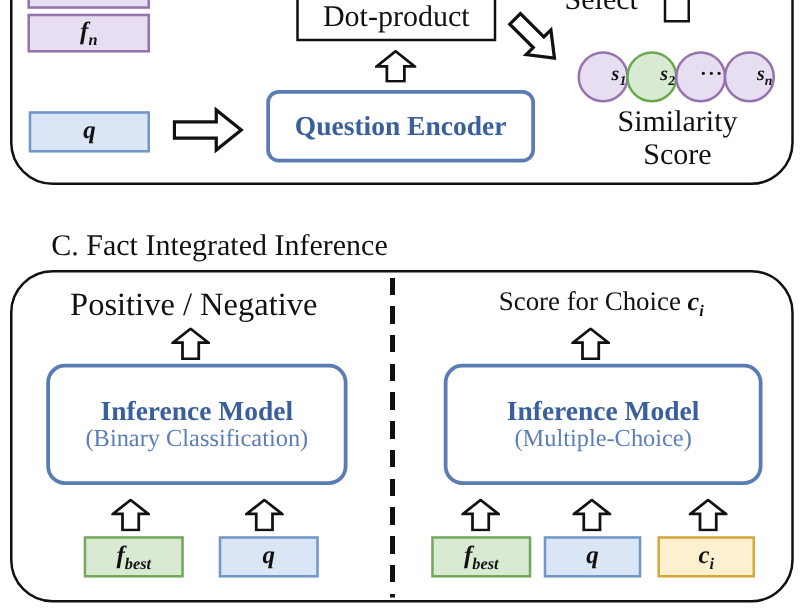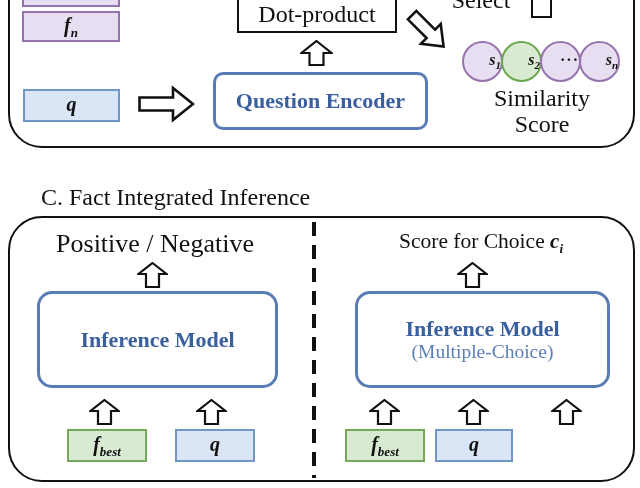--- a/index.html
+++ b/index.html
@@ -126,20 +126,21 @@
   <div class="abs" style="left:30px; top:229px; width:250px; text-align:center; font-size:26px;">Positive / Negative</div>
 
   <div class="abs" style="left:137px; top:262px;">
     <svg class="arr" width="31" height="26" viewBox="0 0 31 26">
       <path d="M15.5 1 L29.5 12 H22 V25 H9 V12 H1.5 Z" fill="#ffffff" stroke="#111111" stroke-width="2.2"></path>
     </svg>
   </div>
 
   <div class="abs modelbox" style="left:37px; top:291px; width:241px; height:97px;">
     <span class="model-name">Inference Model</span>
+    <span class="model-sub">(Binary Classification)</span>
   </div>
 
   <div class="abs" style="left:89px; top:399px;">
     <svg class="arr" width="31" height="26" viewBox="0 0 31 26">
       <path d="M15.5 1 L29.5 12 H22 V25 H9 V12 H1.5 Z" fill="#ffffff" stroke="#111111" stroke-width="2.2"></path>
     </svg>
   </div>
   <div class="abs" style="left:196px; top:399px;">
     <svg class="arr" width="31" height="26" viewBox="0 0 31 26">
       <path d="M15.5 1 L29.5 12 H22 V25 H9 V12 H1.5 Z" fill="#ffffff" stroke="#111111" stroke-width="2.2"></path>
@@ -184,14 +185,17 @@
       <path d="M15.5 1 L29.5 12 H22 V25 H9 V12 H1.5 Z" fill="#ffffff" stroke="#111111" stroke-width="2.2"></path>
     </svg>
   </div>
 
   <div class="abs vbox v-green" style="left:345px; top:429px; width:80px; height:33px;">
     <span class="mvar"><span>f</span><sub>best</sub></span>
   </div>
   <div class="abs vbox v-blue" style="left:435px; top:429px; width:78px; height:33px;">
     <span class="mvar"><span>q</span><sub></sub></span>
   </div>
+  <div class="abs vbox v-yellow" style="left:526px; top:429px; width:78px; height:33px;">
+    <span class="mvar"><span>c</span><sub>i</sub></span>
+  </div>
 
 </div>
 
 </body></html>

